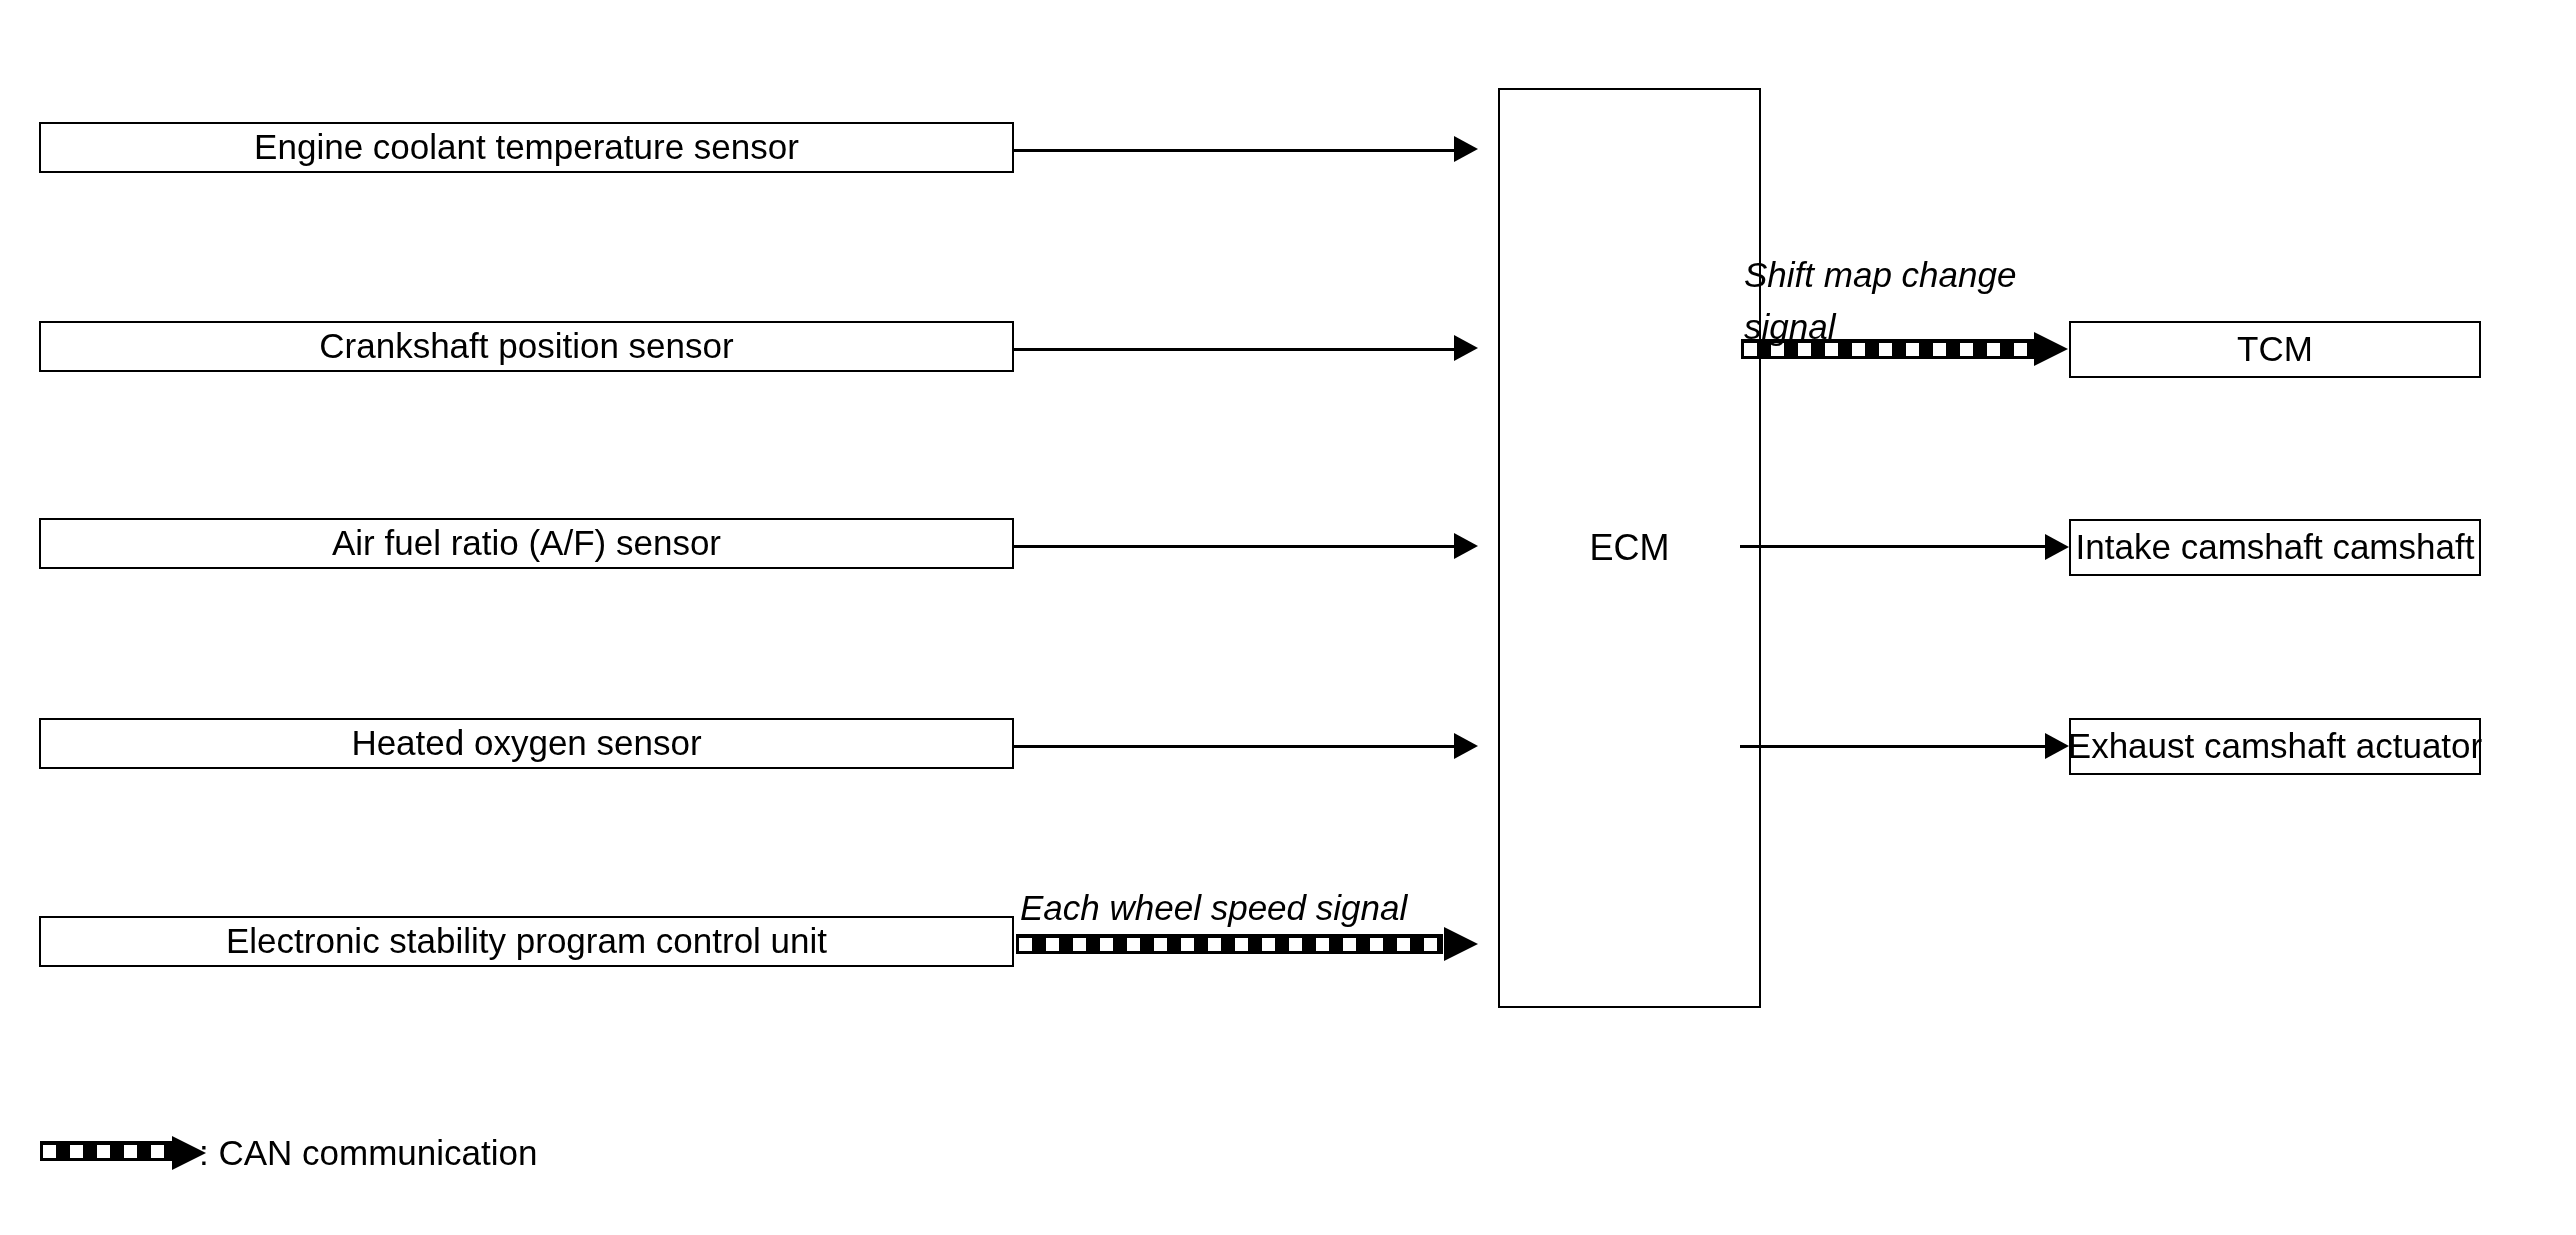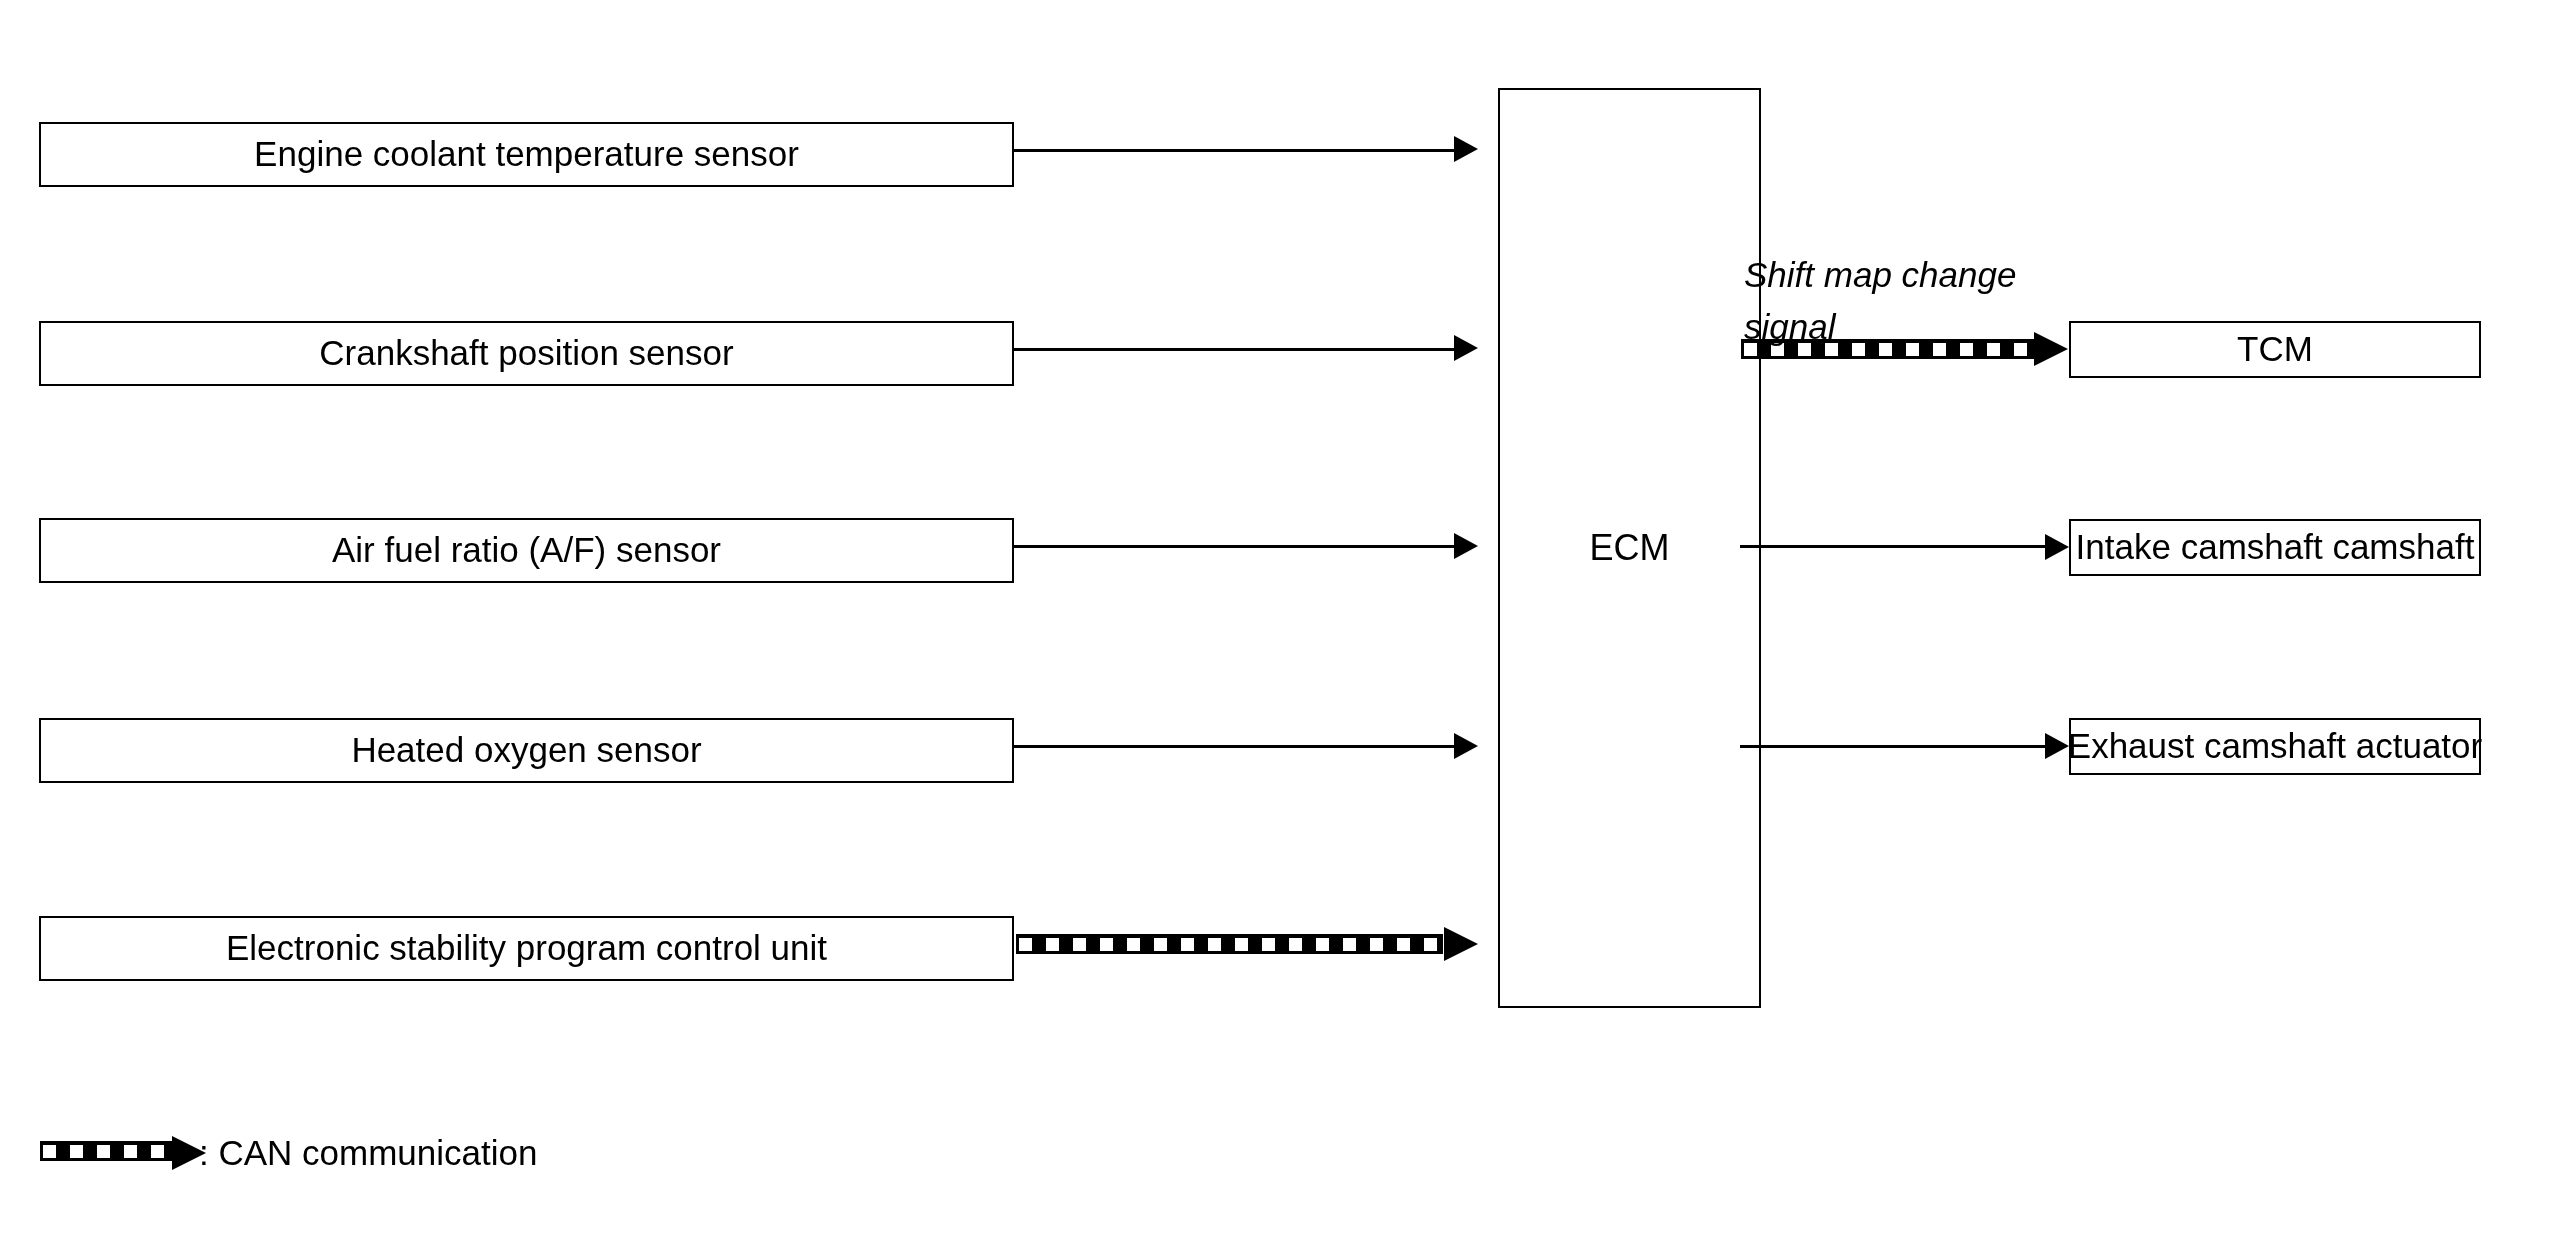--- a/index.html
+++ b/index.html
@@ -12,21 +12,21 @@
     overflow:hidden;
   }
   .box{
     position:absolute;
     box-sizing:border-box;
     background:#ffffff;
     border:2.6px solid #000000;
     display:flex;align-items:center;justify-content:center;
     font-size:35px;line-height:1.1;white-space:nowrap;
   }
-  .inbox{left:39px;width:975px;height:65px;}
+  .inbox{left:39px;width:975px;height:51px;}
   .outbox{left:2069px;width:412px;height:57px;}
   .ecm{left:1477px;top:88px;width:263px;height:920px;font-size:36px;margin-left:21px;}
   .line{position:absolute;height:2.6px;background:#000000;}
   .arr{
     position:absolute;width:0;height:0;
     border-top:13.4px solid transparent;
     border-bottom:13.4px solid transparent;
     border-left:24px solid #000000;
   }
   .can{
@@ -91,20 +91,21 @@
   <div class="arr" style="left:1454px;top:335px"></div>
 
   <div class="line" style="left:1014px;top:545px;width:441px"></div>
   <div class="arr" style="left:1454px;top:533px"></div>
 
   <div class="line" style="left:1014px;top:745px;width:441px"></div>
   <div class="arr" style="left:1454px;top:733px"></div>
 
   <div class="can" style="left:1016px;top:934px;width:427px"></div>
   <div class="canarr" style="left:1444px;top:927px"></div>
+  <div class="lbl" style="left:1020px;top:882px;width:446px">Each wheel speed signal</div>
 
   <div class="can" style="left:1741px;top:339px;width:293px"></div>
   <div class="canarr" style="left:2034px;top:332px"></div>
   <div class="lbl" style="left:1744px;top:249px;width:325px">Shift map change signal</div>
 
   <div class="line" style="left:1740px;top:545px;width:306px"></div>
   <div class="arr" style="left:2045px;top:534px"></div>
 
   <div class="line" style="left:1740px;top:745px;width:306px"></div>
   <div class="arr" style="left:2045px;top:733px"></div>

